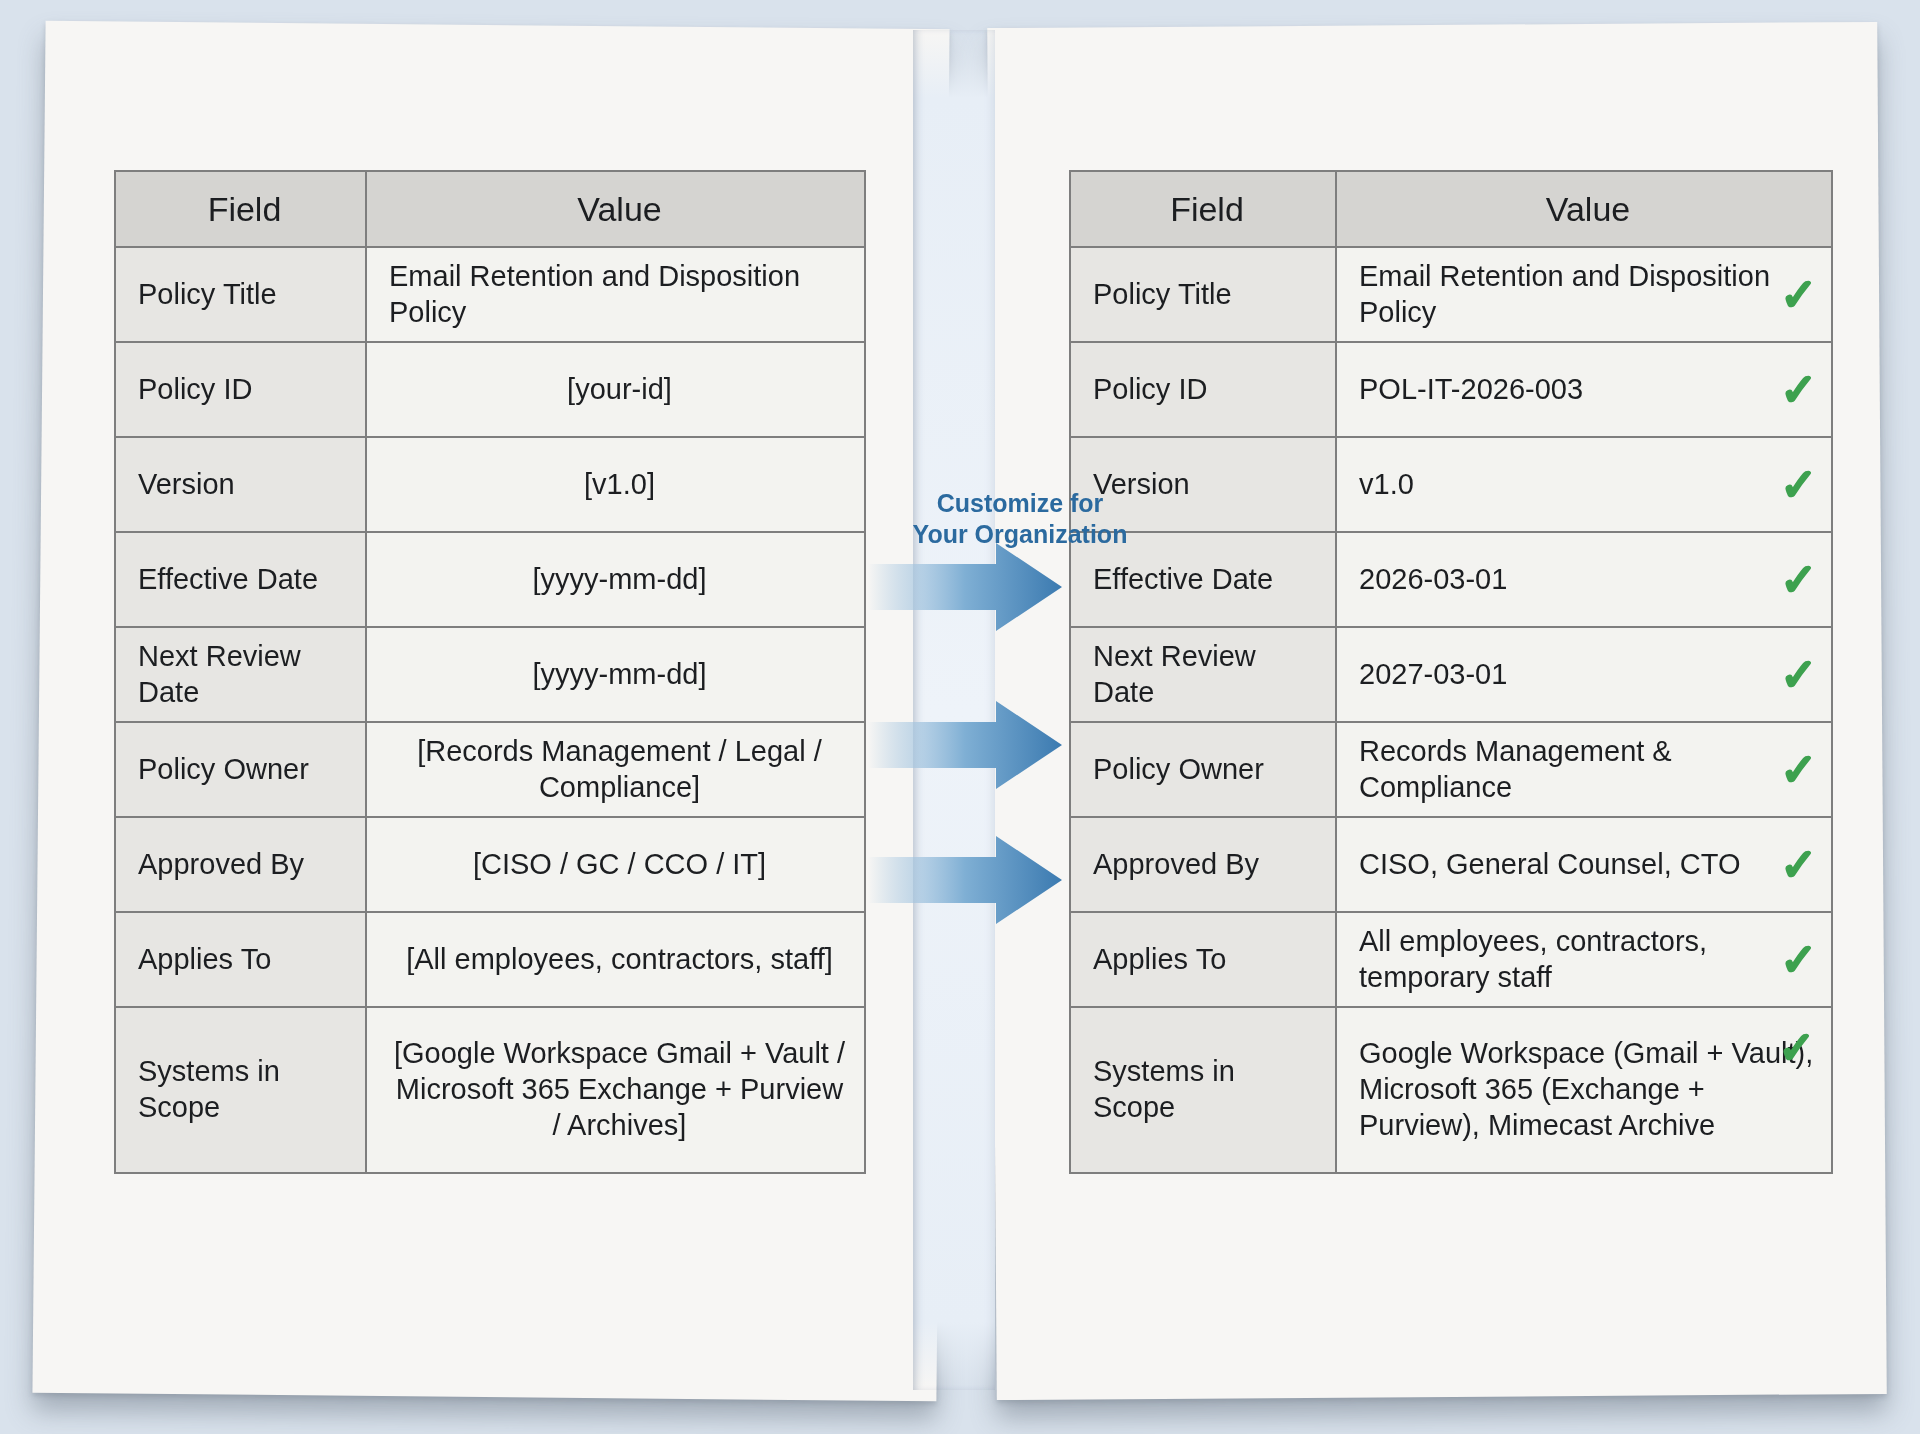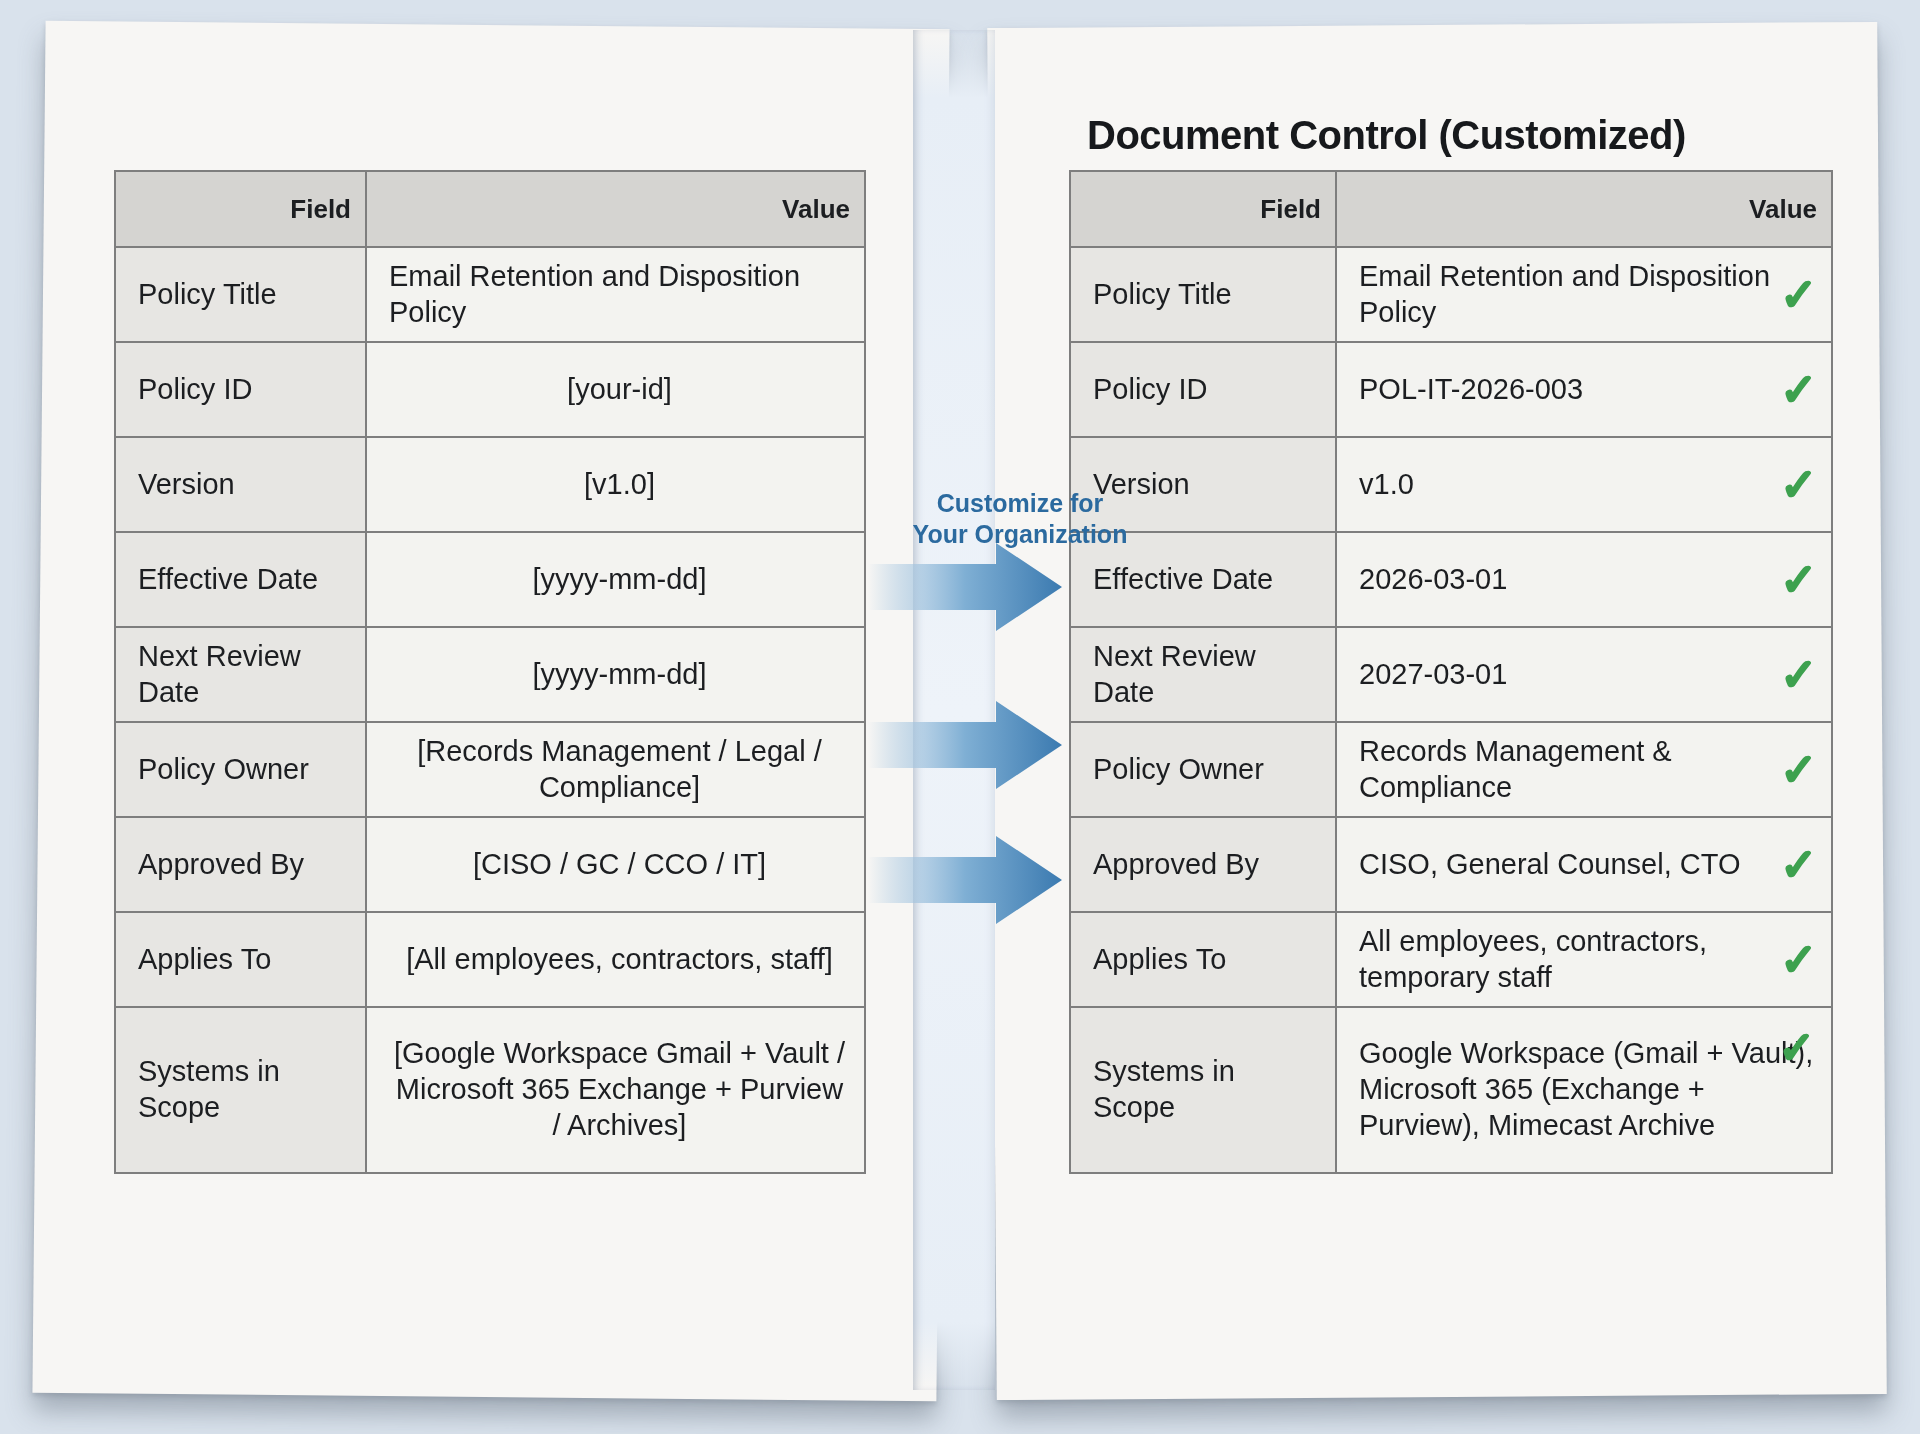--- a/index.html
+++ b/index.html
@@ -44,21 +44,21 @@
     border:2px solid #7e7e7e;
     padding:10px 14px 10px 22px;
     font-size:29px;line-height:1.24;color:#1c1e21;
     vertical-align:middle;overflow:hidden;
   }
   table.doc thead tr{height:76px;}
   table.doc tbody tr{height:95px;}
   table.doc tbody tr.row-last{height:166px;}
 
   table.doc th{
-    background:#d5d4d1;text-align:right;font-weight:700;font-size:26px;
+    background:#d5d4d1;text-align:center;font-weight:400;font-size:34px;
   }
   td.field-cell{background:#e7e6e3;}
   td.value-cell{background:#f3f3f0;}
 
   .ph{color:#c17730;text-align:center;}   
 
   .cellflex{display:flex;align-items:center;justify-content:space-between;gap:8px;width:100%;}
   .check{
     flex:0 0 auto;
     color:#3da14f;font-size:44px;font-weight:700;line-height:1;
@@ -136,21 +136,20 @@
       </tr>
       <tr class="row-last">
         <td class="field-cell">Systems in Scope</td>
         <td class="value-cell ph">[Google Workspace Gmail + Vault / Microsoft 365 Exchange + Purview / Archives]</td>
       </tr>
     </tbody>
   </table>
 </div>
 
 <div class="card card-right">
-  <div class="panel-title">Document Control (Customized)</div>
   <table class="doc">
     <colgroup>
         <col style="width:266px">
         <col style="width:496px">
       </colgroup>
     <thead>
       <tr>
         <th>Field</th>
         <th>Value</th>
       </tr>

